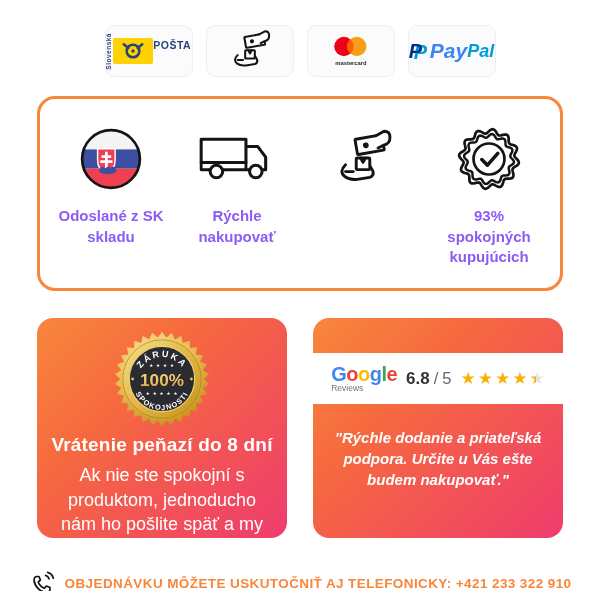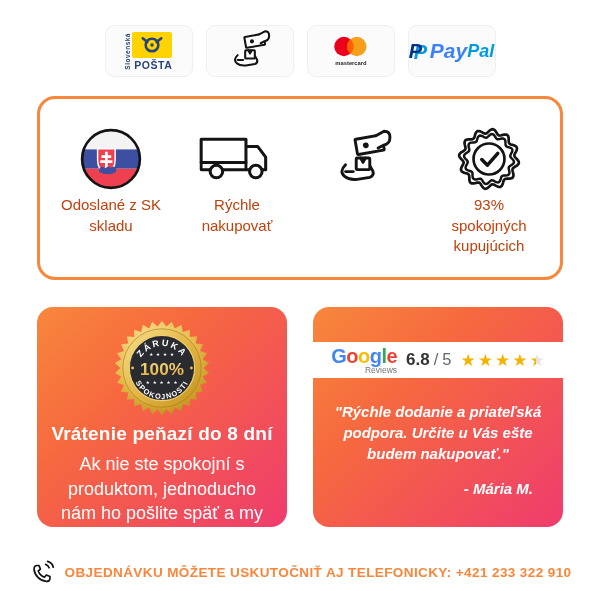--- a/index.html
+++ b/index.html
@@ -5,54 +5,54 @@
   html,body{margin:0;padding:0;background:#ffffff;}
   body{width:600px;height:591px;font-family:"Liberation Sans",sans-serif;-webkit-font-smoothing:antialiased;}
   .wrap{width:600px;height:591px;overflow:hidden;background:#fff;}
 
   
   .logo-row{display:flex;justify-content:center;align-items:stretch;gap:13px;padding-top:25px;}
   .logo-card{width:88px;height:52px;background:#fbfbfb;border:1px solid #efefef;border-radius:9px;
              display:flex;align-items:center;justify-content:center;box-sizing:border-box;}
   .posta{display:flex;align-items:center;gap:1px;}
   .posta-vert{writing-mode:vertical-rl;transform:rotate(180deg);font-size:6.5px;font-weight:bold;color:#26437C;letter-spacing:.5px;line-height:1;}
-  .posta-col{display:flex;flex-direction:column;align-items:flex-end;}
+  .posta-col{display:flex;flex-direction:row;align-items:flex-start;}
   .posta-box{width:40px;height:26px;background:#FFD301;border-radius:2px;display:flex;align-items:center;justify-content:center;}
   .posta-name{font-size:10.5px;font-weight:bold;color:#26437C;letter-spacing:.5px;margin-top:1px;}
   .visa-text{font-size:23px;font-weight:800;font-style:italic;color:#1A1F71;letter-spacing:-1px;}
   .mc{display:flex;flex-direction:column;align-items:center;}
   .paypal{display:flex;align-items:center;gap:4px;font-style:italic;font-weight:800;}
   .pp-mark{position:relative;width:17px;height:22px;font-size:20px;line-height:22px;}
   .pp-back{position:absolute;left:5px;top:1px;color:#009CDE;}
   .pp-front{position:absolute;left:0;top:0;color:#003087;}
   .pp-pay{color:#3b82f6;font-size:21px;}
   .pp-pal{color:#009CDE;font-size:18px;margin-left:-4px;}
 
   
   .features{margin:19px 37px 0;border:3px solid #F8863B;border-radius:18px;display:flex;
             padding:24px 8px 20px;box-sizing:border-box;background:#fff;}
   .feature{flex:1;display:flex;flex-direction:column;align-items:center;}
   .feature .icon-slot{height:72px;display:flex;align-items:center;justify-content:center;}
-  .feature-label{font-size:15px;font-weight:400;color:#c2410c;text-align:center;
+  .feature-label{margin-top:11px;font-size:15px;font-weight:700;color:#8b5cf6;text-align:center;
                  max-width:106px;line-height:1.38;}
 
   
   .cards{display:flex;gap:26px;margin:27px 37px 0;}
   .gcard{width:250px;height:220px;border-radius:16px;overflow:hidden;color:#fff;
          background:linear-gradient(135deg,#F8873C 0%,#F6693F 35%,#EF3C6E 100%);box-sizing:border-box;}
   .gcard.left{text-align:center;padding-top:10px;}
   .gtitle{font-size:19px;font-weight:800;margin-top:6px;letter-spacing:.2px;}
   .gbody{font-size:18px;font-weight:500;line-height:1.36;margin:7px 16px 0;}
 
   .review-strip{height:35px;}
-  .review-band{height:36px;background:#fff;display:flex;align-items:center;justify-content:center;gap:9px;}
+  .review-band{height:51px;background:#fff;display:flex;align-items:center;justify-content:center;gap:9px;}
   .google-logo{display:flex;flex-direction:column;line-height:1;}
   .google-word{font-size:20px;font-weight:600;letter-spacing:-.5px;}
   .gl-b{color:#4285F4}.gl-r{color:#EA4335}.gl-y{color:#FBBC05}.gl-g{color:#34A853}
-  .google-caption{font-size:8.5px;color:#757575;margin-top:0;text-align:right;}
+  .google-caption{font-size:8.5px;color:#757575;margin-top:0;}
   .rating{font-size:16.5px;color:#666;display:flex;align-items:baseline;gap:4px;}
   .rating .score{font-weight:800;color:#333;font-size:17px;}
   .stars{display:flex;gap:2px;font-size:17px;line-height:1;}
   .star-full{color:#F5B301;}
   .star-partial{background:linear-gradient(90deg,#F5B301 42%,#E3E3E3 42%);
                 -webkit-background-clip:text;background-clip:text;color:transparent;}
   .quote{font-style:italic;font-weight:600;font-size:15px;line-height:1.4;text-align:center;margin:23px 20px 0;}
   .author{font-style:italic;font-weight:600;font-size:15px;text-align:right;margin:16px 30px 0;}
 
   
@@ -244,21 +244,20 @@
         </div>
         <div class="stars">
           <span class="star-full">★</span>
           <span class="star-full">★</span>
           <span class="star-full">★</span>
           <span class="star-full">★</span>
           <span class="star-partial">★</span>
         </div>
       </div>
       <div class="quote">"Rýchle dodanie a priateľská podpora. Určite u Vás ešte budem nakupovať."</div>
-      <div class="author">- Mária M.</div>
     </div>
   </div>
 
   <div class="phone-row">
     <svg width="26" height="26" viewBox="0 0 36 36" fill="none" stroke="#141414" stroke-width="2.4" stroke-linecap="round" stroke-linejoin="round">
       <path d="M7,14 c0,-3.2 1.3,-5 4.2,-5 l2.6,0 2,5 -3,2.6 c1.6,4.2 4.6,7.2 8.6,8.6 l2.6,-3 5,2 0,2.6 c0,3 -2,4.4 -5,4.2 C15,30.4 7.6,22.5 7,14 Z"></path>
       <path d="M23,7.5 q3.6,1 4.8,4.6"></path>
       <path d="M25.8,3.4 q6.2,1.6 7.8,8"></path>
     </svg>
     <span class="phone-text">OBJEDNÁVKU MÔŽETE USKUTOČNIŤ AJ TELEFONICKY: +421 233 322 910</span>

